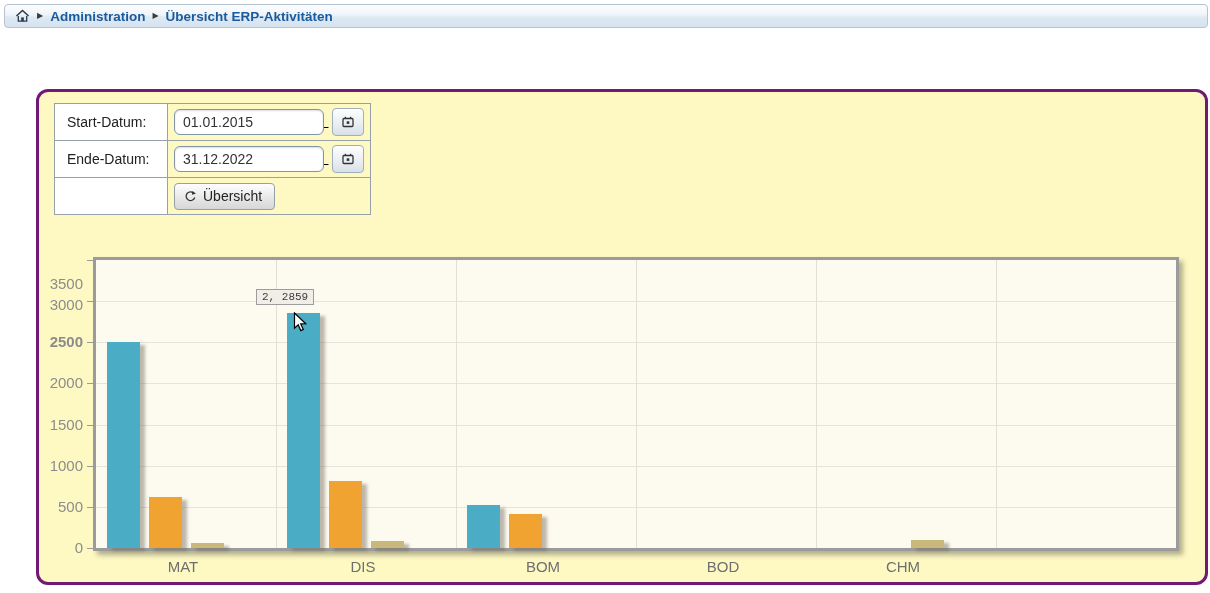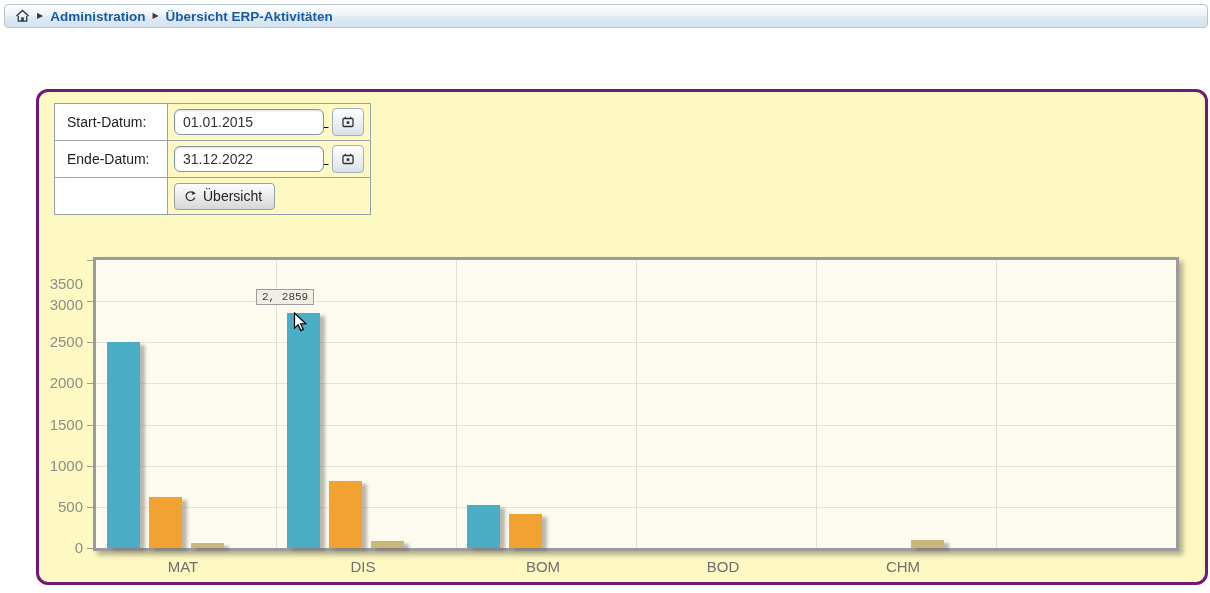--- a/index.html
+++ b/index.html
@@ -172,21 +172,21 @@
   <div class="y-label" style="top: 292px;">0</div>
       <div class="y-tick" style="top: 301px;"></div>
       <div class="y-label" style="top: 250.857px;">500</div>
       <div class="y-tick" style="top: 259.857px;"></div>
       <div class="y-label" style="top: 209.714px;">1000</div>
       <div class="y-tick" style="top: 218.714px;"></div>
       <div class="y-label" style="top: 168.571px;">1500</div>
       <div class="y-tick" style="top: 177.571px;"></div>
       <div class="y-label" style="top: 127.429px;">2000</div>
       <div class="y-tick" style="top: 136.429px;"></div>
-      <div class="y-label" style="top: 86.2857px;">2500</div>
+      <div class="y-label" style="top: 86.2857px; font-weight: bold;">2500</div>
       <div class="y-tick" style="top: 95.2857px;"></div>
       <div class="y-label" style="top: 49px;">3000</div>
       <div class="y-tick" style="top: 54.1429px;"></div>
       <div class="y-label" style="top: 8px; margin-top: 20px;">3500</div>
       <div class="y-tick" style="top: 13px;"></div>
       <div class="x-label" style="left: 54px;">MAT</div>
       <div class="x-label" style="left: 414px;">BOM</div>
       <div class="x-label" style="left: 234px;">DIS</div>
       <div class="x-label" style="left: 594px;">BOD</div>
       <div class="x-label" style="left: 774px;">CHM</div>

